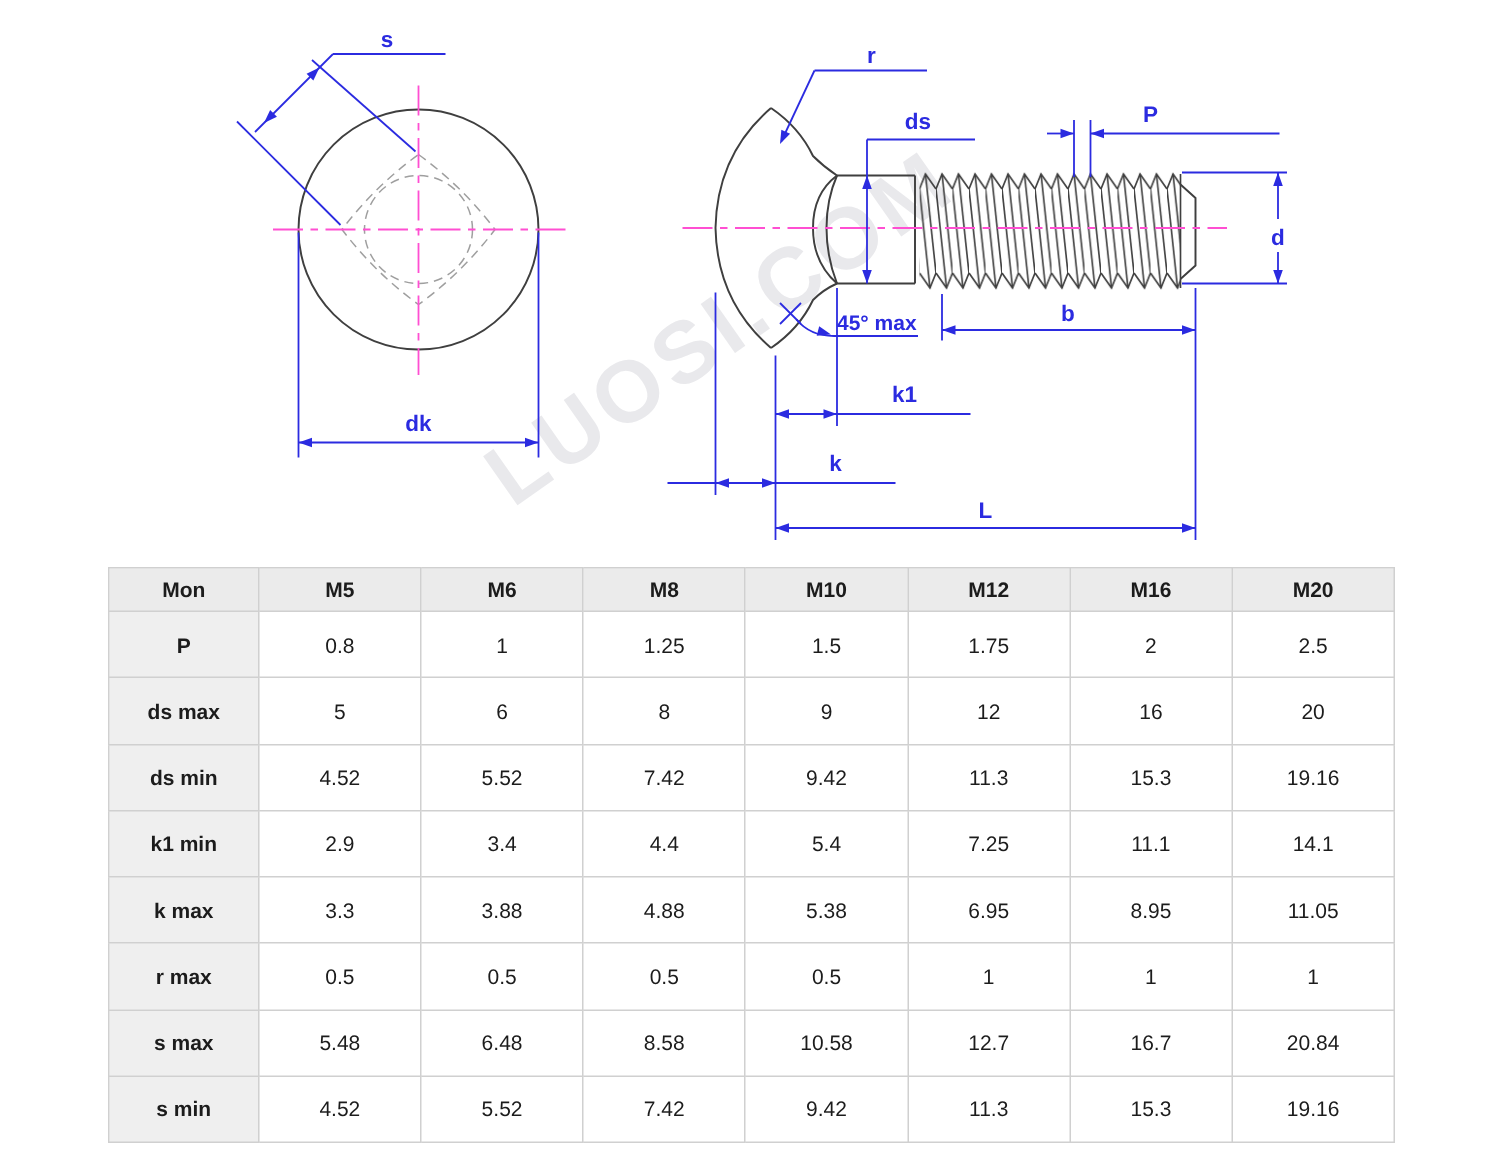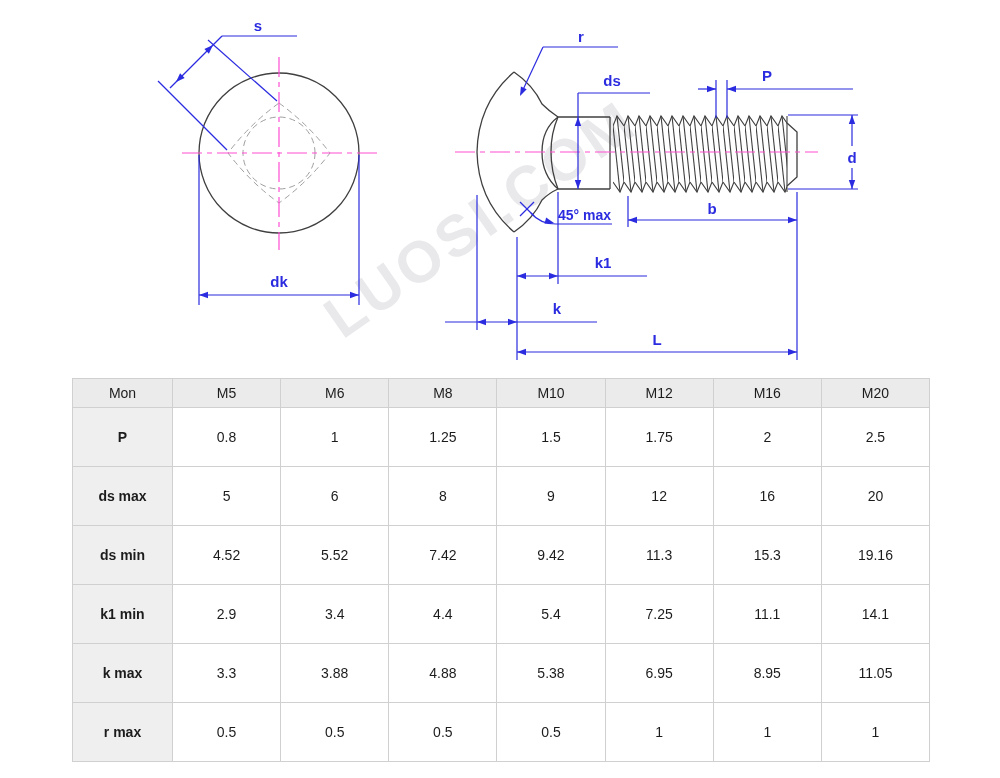--- a/index.html
+++ b/index.html
@@ -25,21 +25,21 @@
   .dimtext.small{font-size:14px;}
   .spec{
     position:absolute;left:72px;top:378px;width:858px;height:384px;
     border-collapse:collapse;table-layout:fixed;
     font:14px "Liberation Sans",sans-serif;color:var(--txt);
   }
   .spec th,.spec td{
     border:1px solid var(--tbl-border);text-align:center;vertical-align:middle;
     height:28px;padding:0;background:#ffffff;
   }
-  .spec th{background:var(--tbl-head);font-weight:400;}
+  .spec th{background:var(--tbl-head);font-weight:700;}
   .spec td.rowlabel{background:#efefef;font-weight:700;}
   .spec col.first{width:100px;}
 </style>
 </head>
 <body>
 
 <div class="watermark">LUOSI.COM</div>
 
 <svg width="1000" height="374" viewBox="0 0 1000 374">
   <defs>
@@ -251,14 +251,34 @@
       <tr>
         <td class="rowlabel">r max</td>
         <td>0.5</td>
         <td>0.5</td>
         <td>0.5</td>
         <td>0.5</td>
         <td>1</td>
         <td>1</td>
         <td>1</td>
       </tr>
+      <tr>
+        <td class="rowlabel">s max</td>
+        <td>5.48</td>
+        <td>6.48</td>
+        <td>8.58</td>
+        <td>10.58</td>
+        <td>12.7</td>
+        <td>16.7</td>
+        <td>20.84</td>
+      </tr>
+      <tr>
+        <td class="rowlabel">s min</td>
+        <td>4.52</td>
+        <td>5.52</td>
+        <td>7.42</td>
+        <td>9.42</td>
+        <td>11.3</td>
+        <td>15.3</td>
+        <td>19.16</td>
+      </tr>
     </tbody>
 </table>
 
 </body></html>

